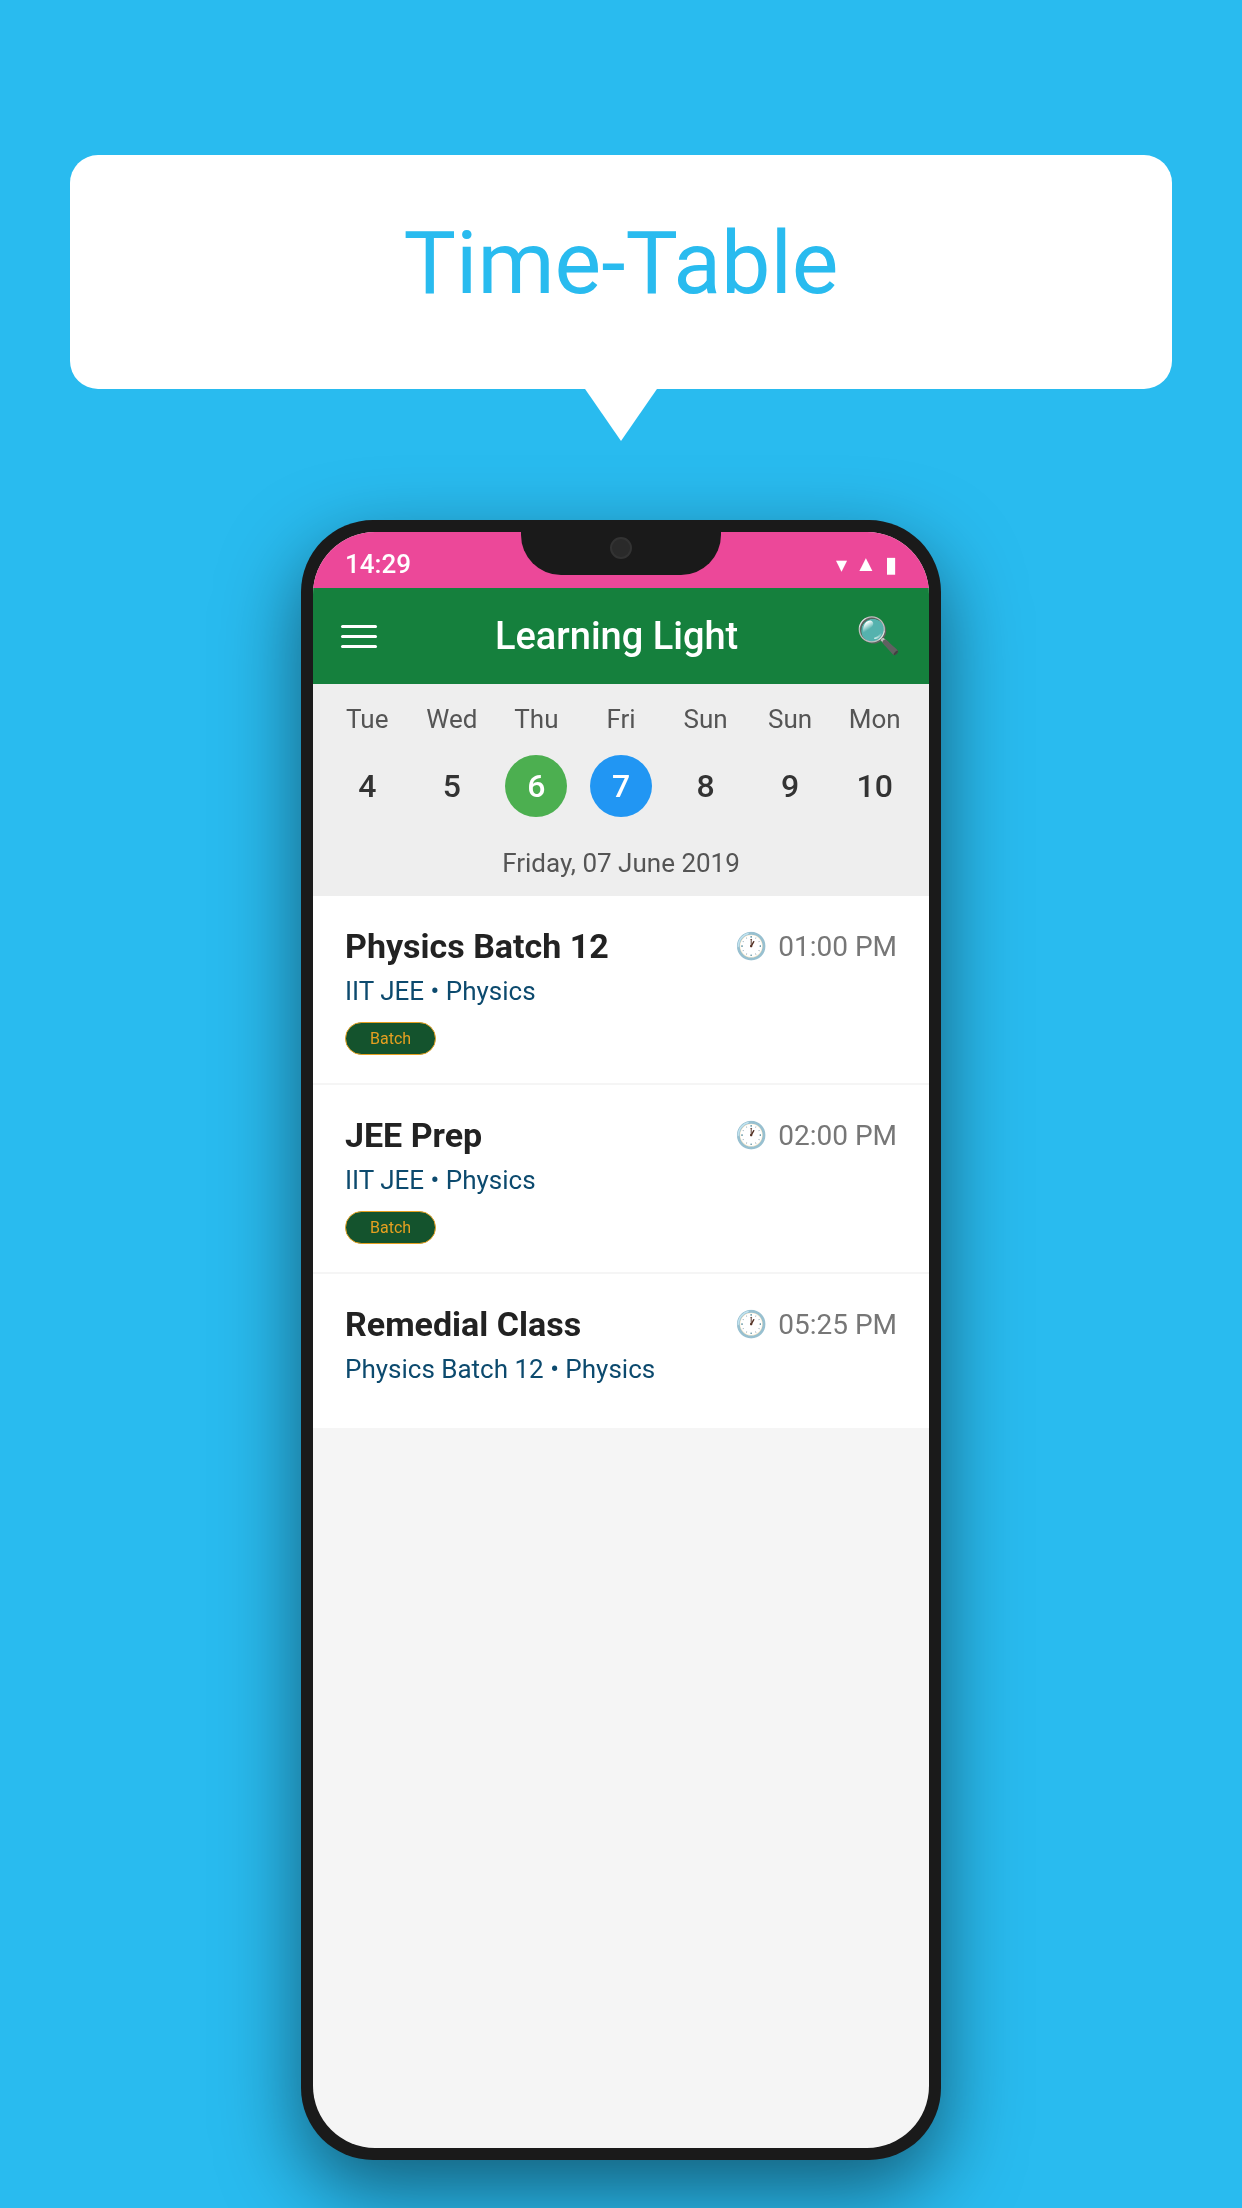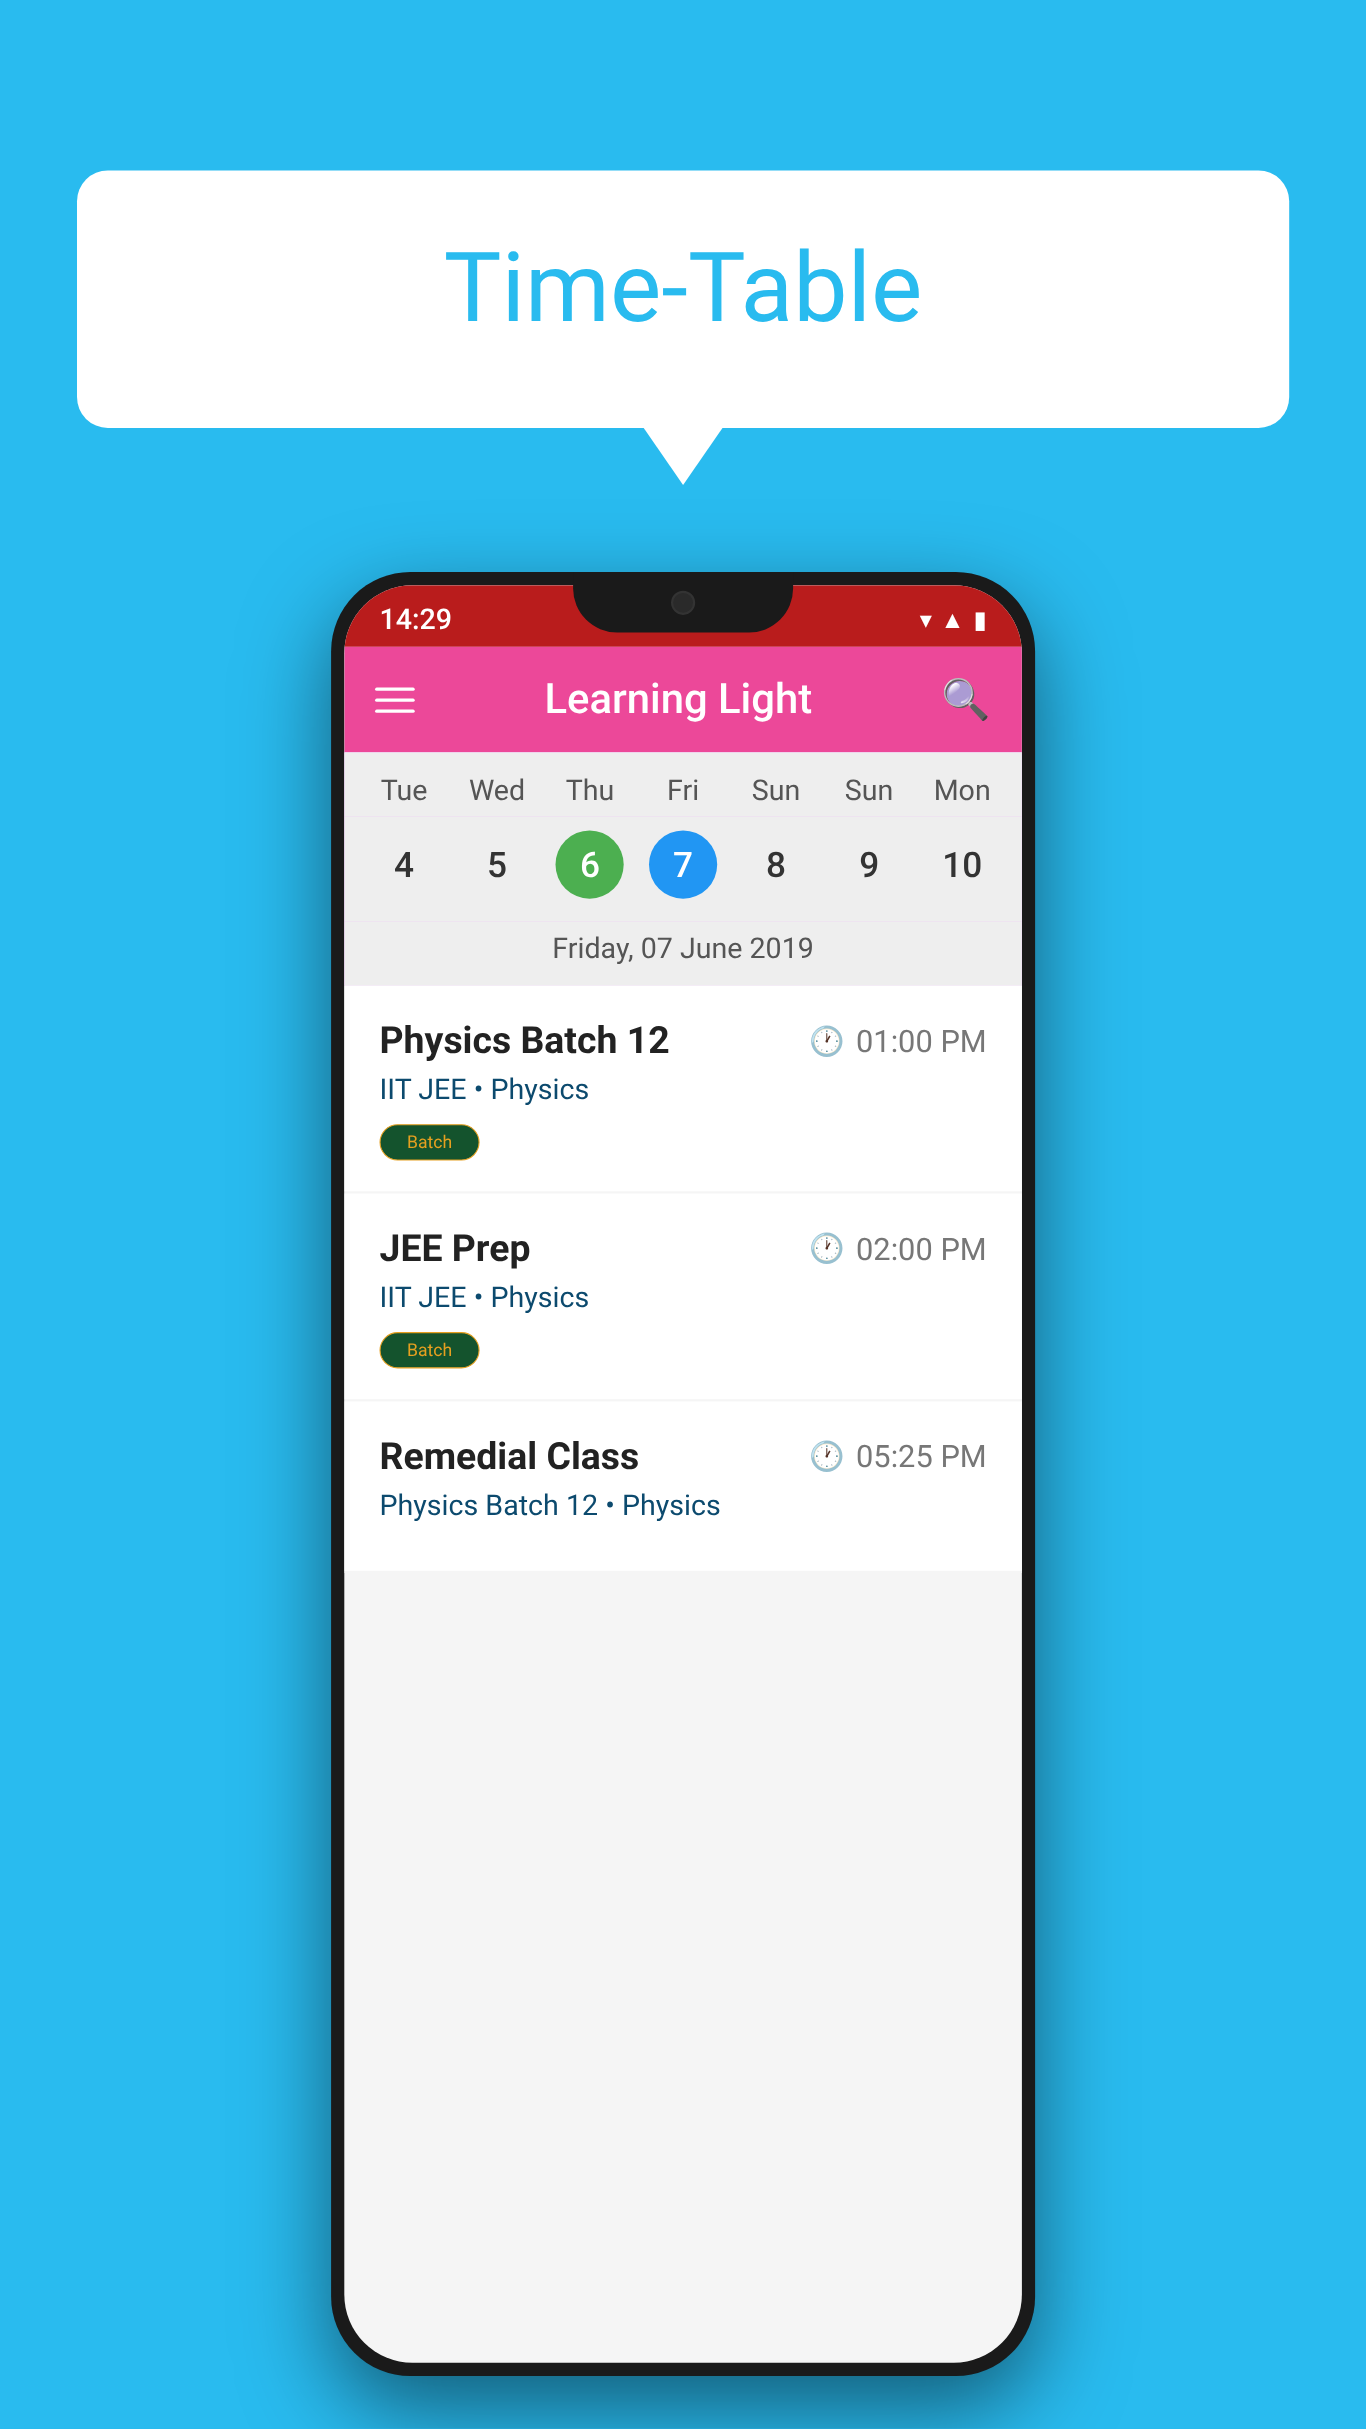--- a/index.html
+++ b/index.html
@@ -112,21 +112,21 @@
       left: 12px;
       right: 12px;
       bottom: 12px;
       background: #f5f5f5;
       border-radius: 62px;
       overflow: hidden;
     }
 
     
     .status-bar {
-      background: #b91c1c;
+      background: #ec4899;
       height: 56px;
       display: flex;
       align-items: center;
       justify-content: space-between;
       padding: 0 32px;
       padding-top: 8px;
     }
 
     .status-time {
       color: white;
@@ -140,21 +140,21 @@
       gap: 8px;
     }
 
     .wifi-icon, .signal-icon, .battery-icon {
       color: white;
       font-size: 22px;
     }
 
     
     .app-bar {
-      background: #ec4899;
+      background: #15803d;
       height: 96px;
       display: flex;
       align-items: center;
       justify-content: space-between;
       padding: 0 28px;
     }
 
     .hamburger-icon {
       display: flex;
       flex-direction: column;

